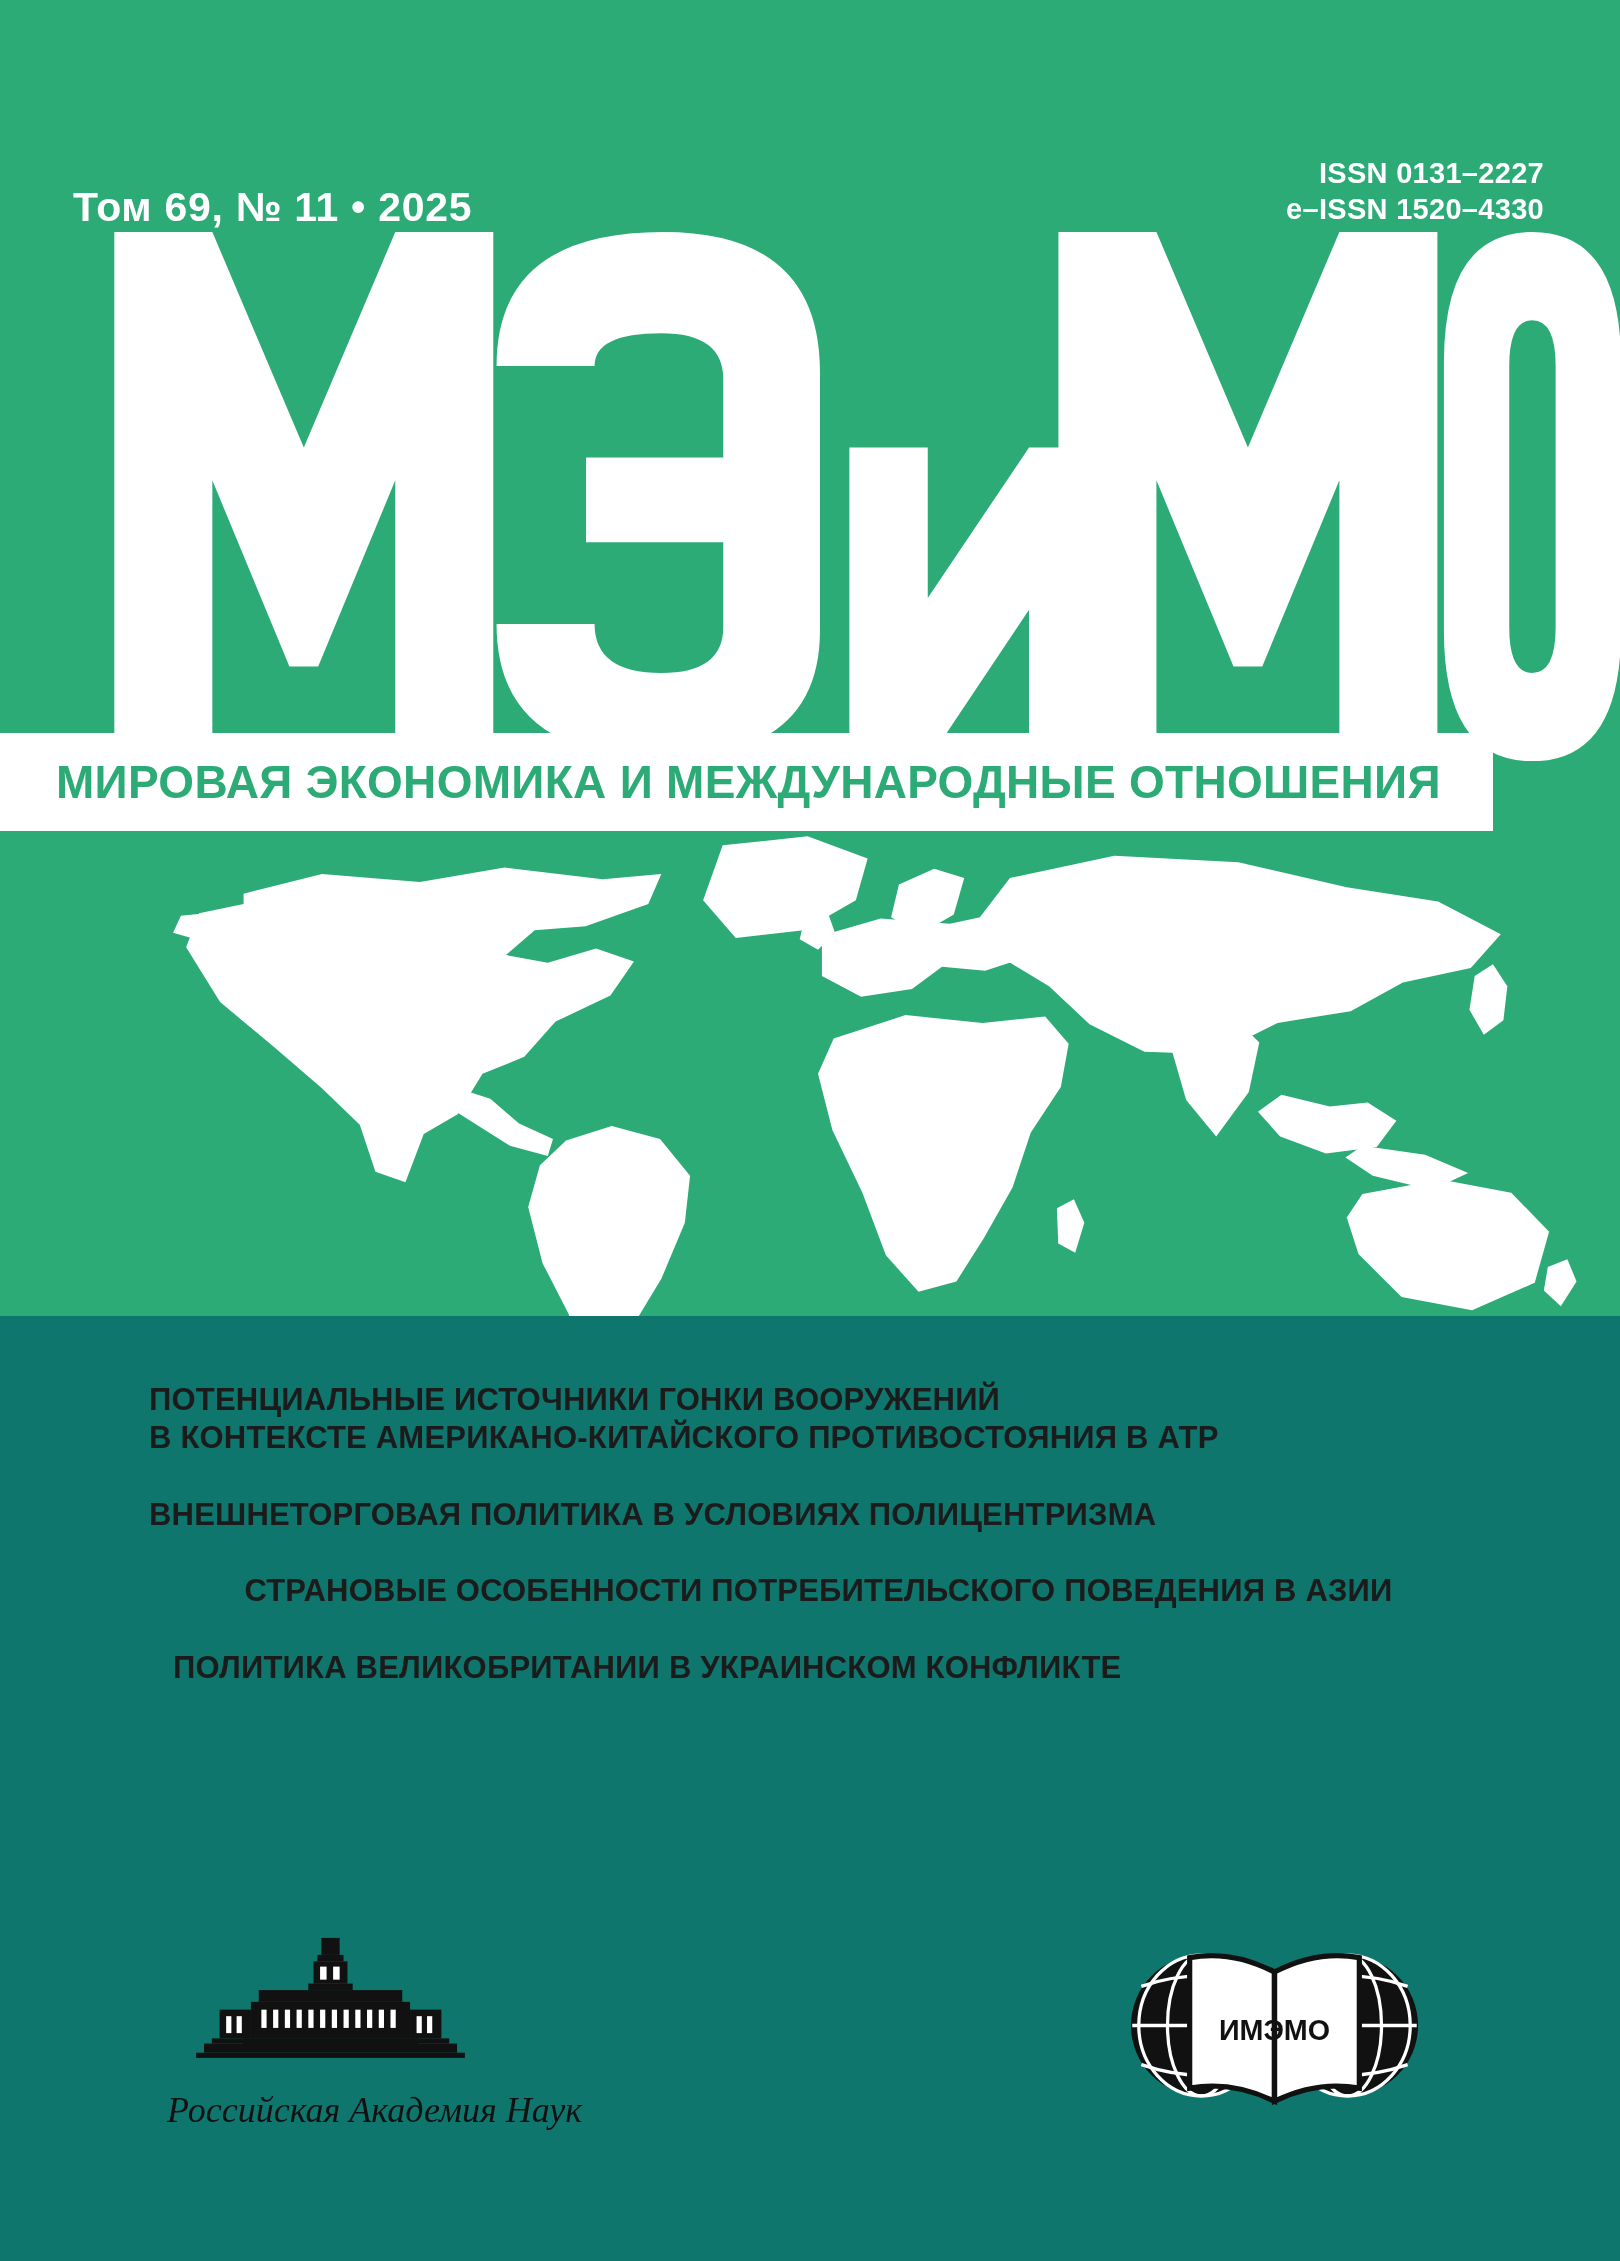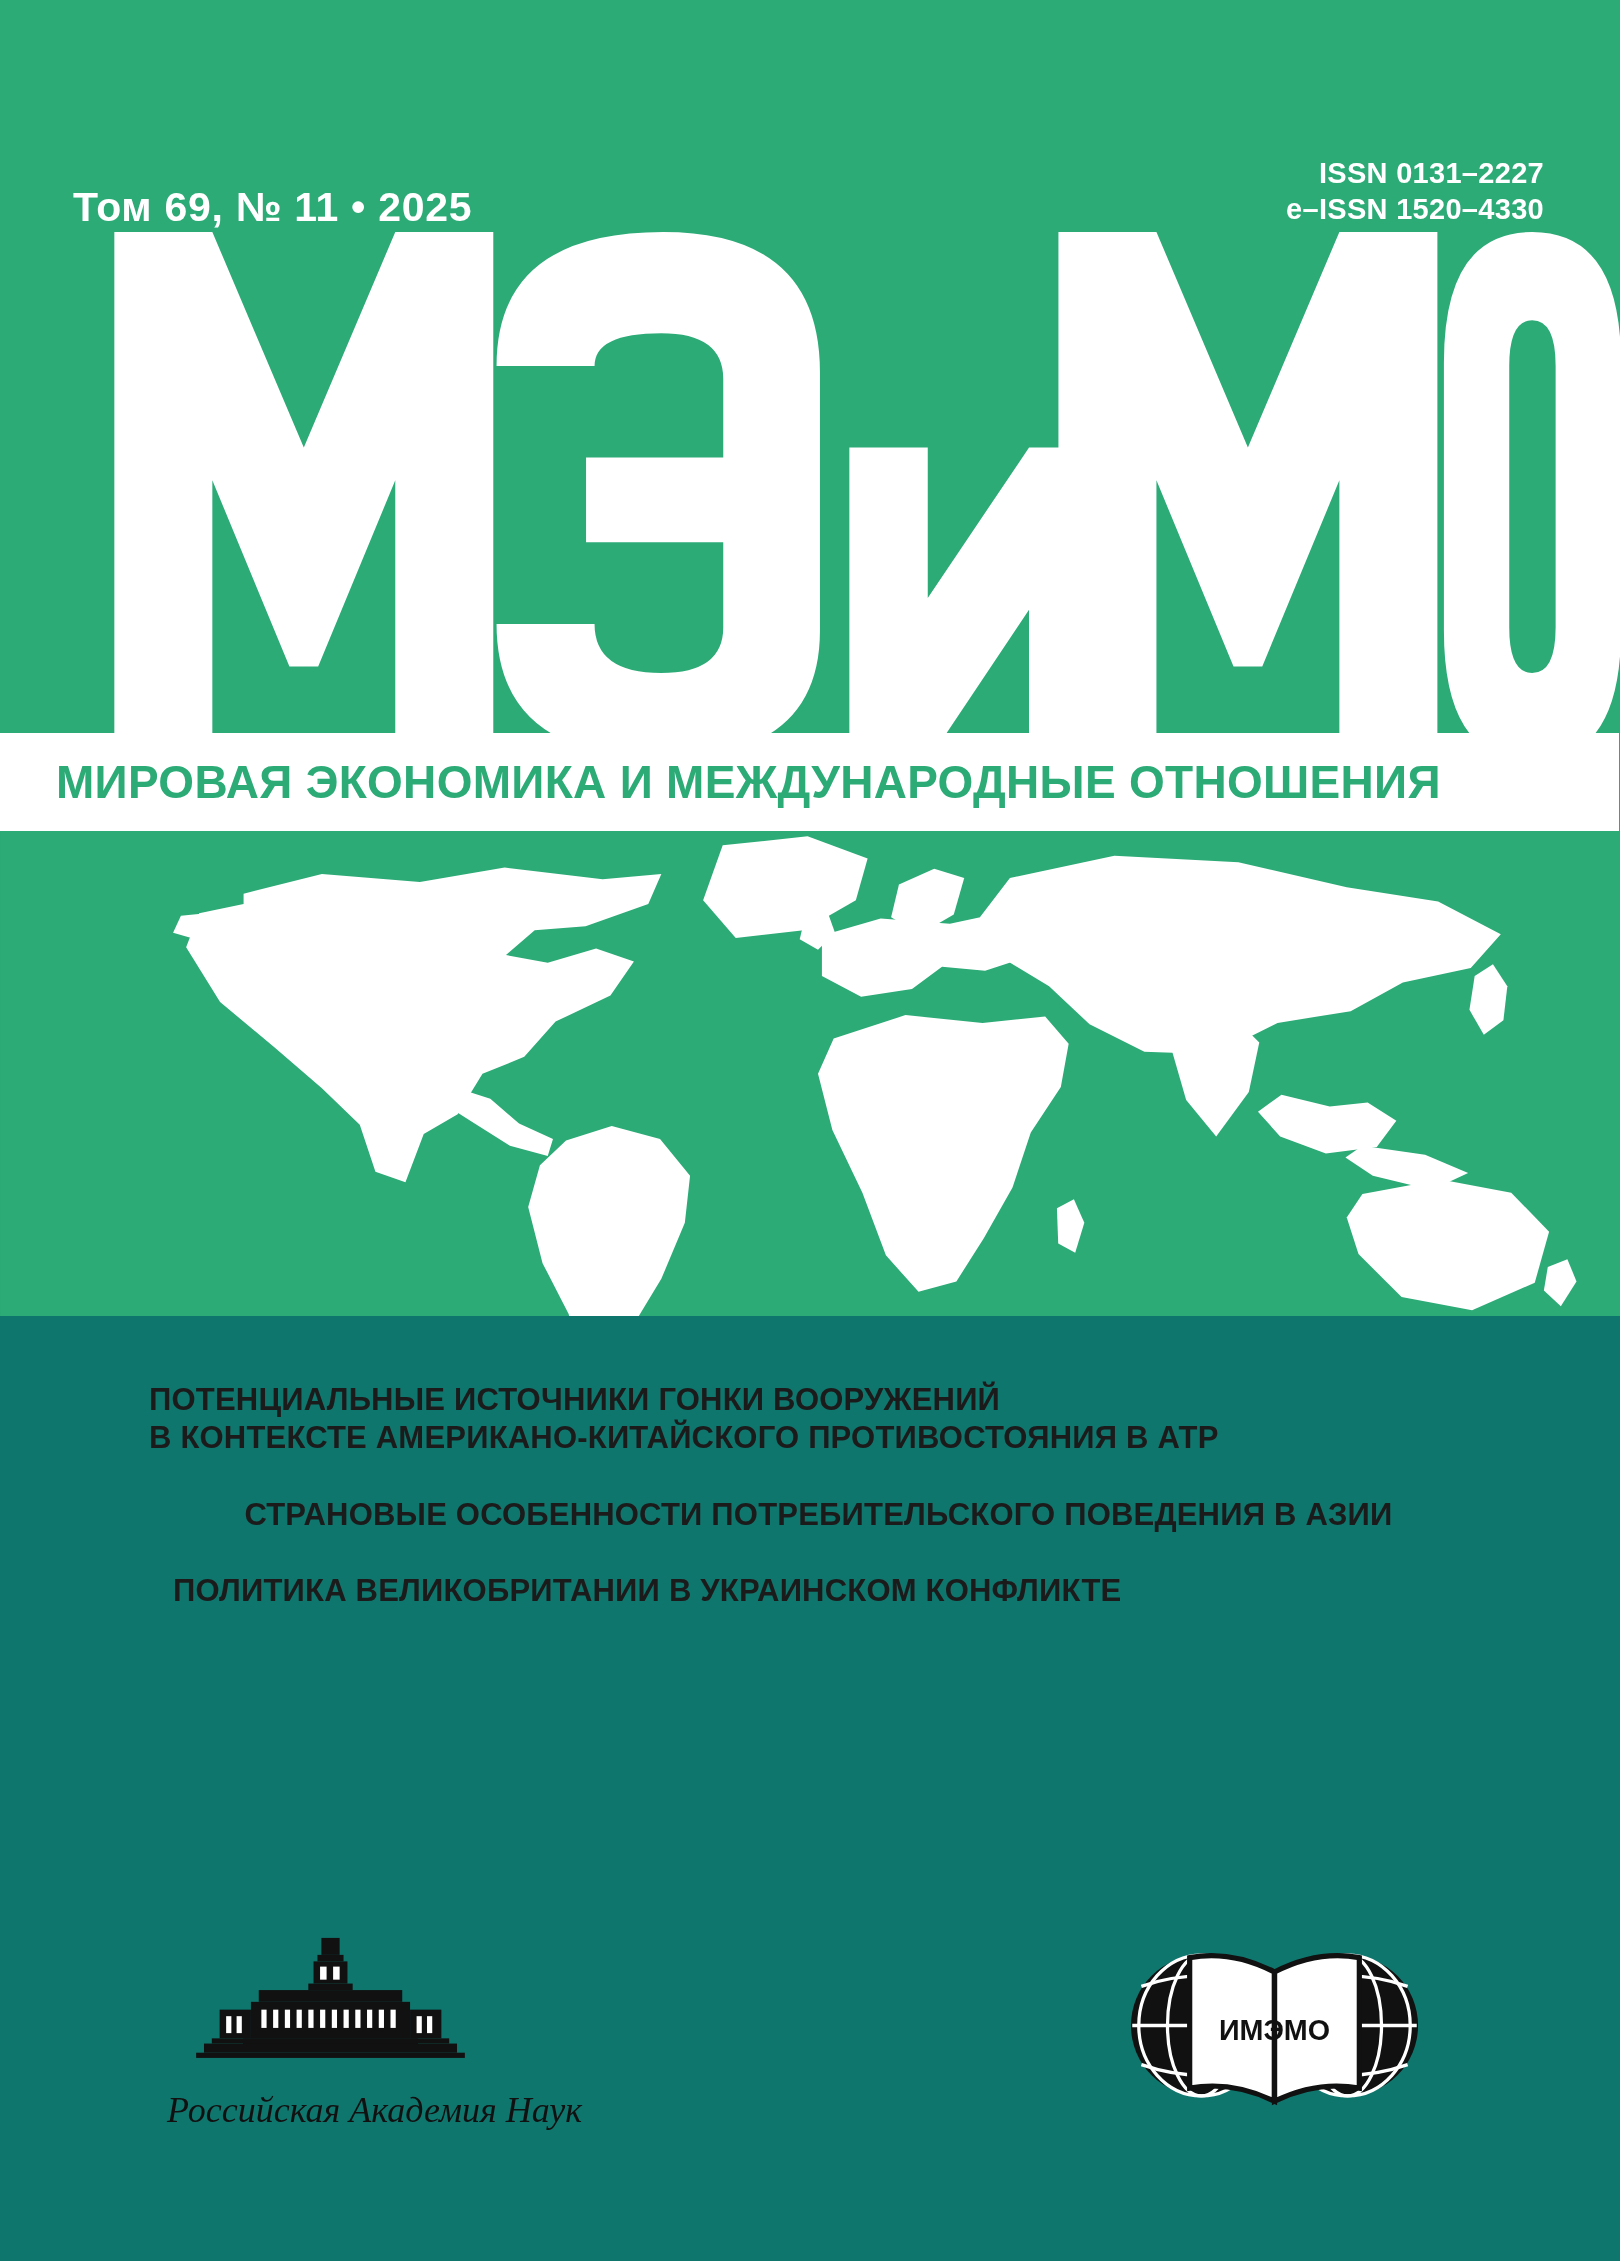--- a/index.html
+++ b/index.html
@@ -60,21 +60,21 @@
     width: 1621px;
     height: 529px;
   }
   .masthead svg { display: block; }
 
   
   .subtitle-bar {
     position: absolute;
     left: 0;
     top: 733px;
-    width: 1619px;
+    width: 1493px;
     height: 98px;
     background: #ffffff;
     display: flex;
     align-items: center;
   }
   .subtitle-text {
     margin-left: 56px;
     color: #2cab77;
     font-size: 46px;
     font-weight: bold;
@@ -209,20 +209,21 @@
         <path d="M2086 556 l120 -22 l108 20 l58 60 l-22 78 l-96 42 l-108 -20 l-66 -66 l-18 -56 z"></path>
 
         <path d="M2370 668 l30 -12 l14 34 l-24 38 l-26 -24 z"></path>
       </g>
     </svg>
   </div>
 
   <div class="headlines">
     <div class="headline" style="white-space: pre-line;">ПОТЕНЦИАЛЬНЫЕ ИСТОЧНИКИ ГОНКИ ВООРУЖЕНИЙ
 В КОНТЕКСТЕ АМЕРИКАНО-КИТАЙСКОГО ПРОТИВОСТОЯНИЯ В АТР</div>
+    <div class="headline" style="white-space: pre-line;">ВНЕШНЕТОРГОВАЯ ПОЛИТИКА В УСЛОВИЯХ ПОЛИЦЕНТРИЗМА</div>
     <div class="headline" style="white-space: pre-line; text-align: center;">СТРАНОВЫЕ ОСОБЕННОСТИ ПОТРЕБИТЕЛЬСКОГО ПОВЕДЕНИЯ В АЗИИ</div>
     <div class="headline" style="white-space: pre-line; margin-left: 24px;">ПОЛИТИКА ВЕЛИКОБРИТАНИИ В УКРАИНСКОМ КОНФЛИКТЕ</div>
   </div>
 
   <div class="ran-logo">
     <svg width="301" height="150" viewBox="0 0 460 230" xmlns="http://www.w3.org/2000/svg" aria-hidden="true">
       <g fill="#111111">
 
         <rect x="216" y="6" width="28" height="26"></rect>
         <rect x="210" y="32" width="40" height="10"></rect>

